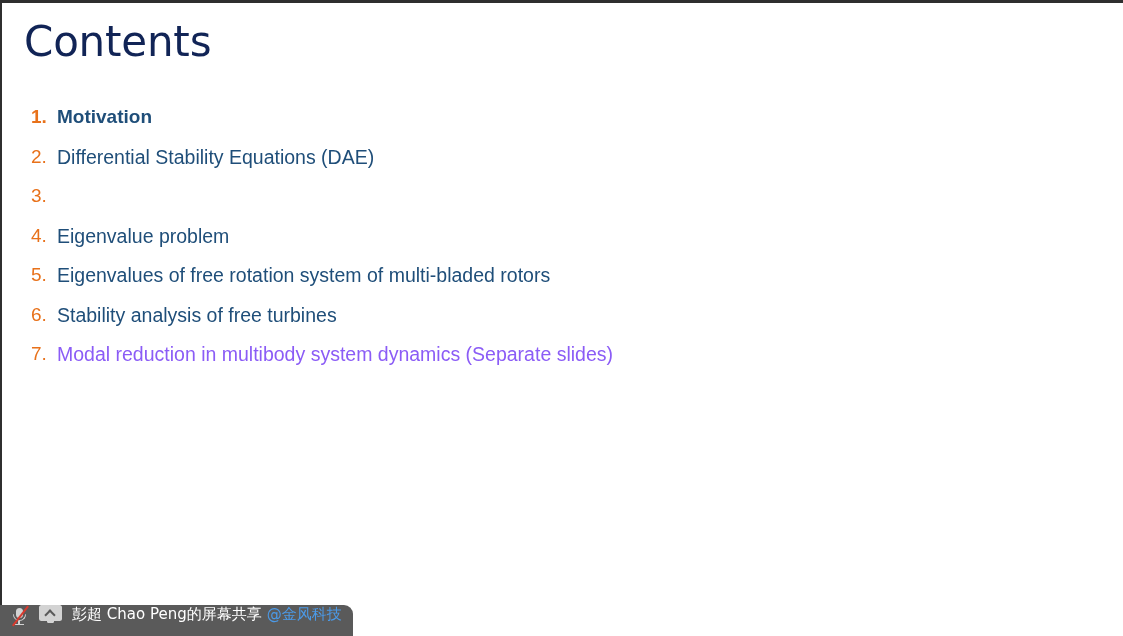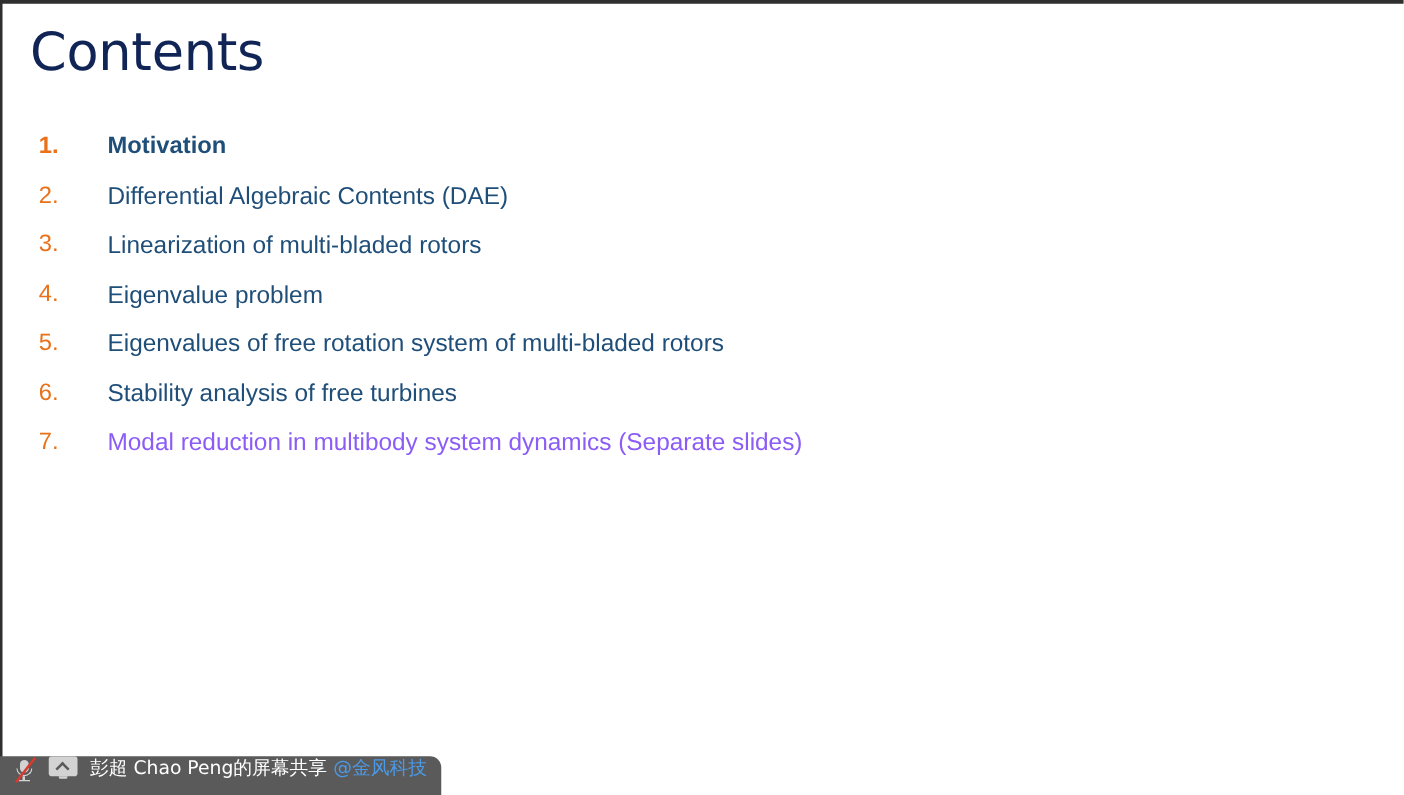--- a/index.html
+++ b/index.html
@@ -74,21 +74,21 @@
     line-height: 22px;
     color: #E8711A;
     font-weight: 400;
     text-align: left;
   }
   .toc-item.is-current .toc-num {
     font-weight: 700;
   }
   .toc-text {
     position: absolute;
-    left: 86px;
+    left: 57px;
     top: 0;
     font-size: 19.5px;
     line-height: 22px;
     color: #1F4E79;
     font-weight: 400;
     white-space: nowrap;
   }
   .toc-item.is-current .toc-text {
     font-weight: 700;
     color: #1F4E79;
@@ -228,26 +228,25 @@
 
   <div id="contents-list">
 
     <div class="toc-item is-current">
       <span class="toc-num">1.</span>
       <span class="toc-text">Motivation</span>
     </div>
 
     <div class="toc-item">
       <span class="toc-num">2.</span>
-      <span class="toc-text">Differential Algebraic Contents (DAE)</span>
+      <span class="toc-text">Differential Stability Equations (DAE)</span>
     </div>
 
     <div class="toc-item">
       <span class="toc-num">3.</span>
-      <span class="toc-text">Linearization of multi-bladed rotors</span>
     </div>
 
     <div class="toc-item">
       <span class="toc-num">4.</span>
       <span class="toc-text">Eigenvalue problem</span>
     </div>
 
     <div class="toc-item">
       <span class="toc-num">5.</span>
       <span class="toc-text">Eigenvalues of free rotation system of multi-bladed rotors</span>

